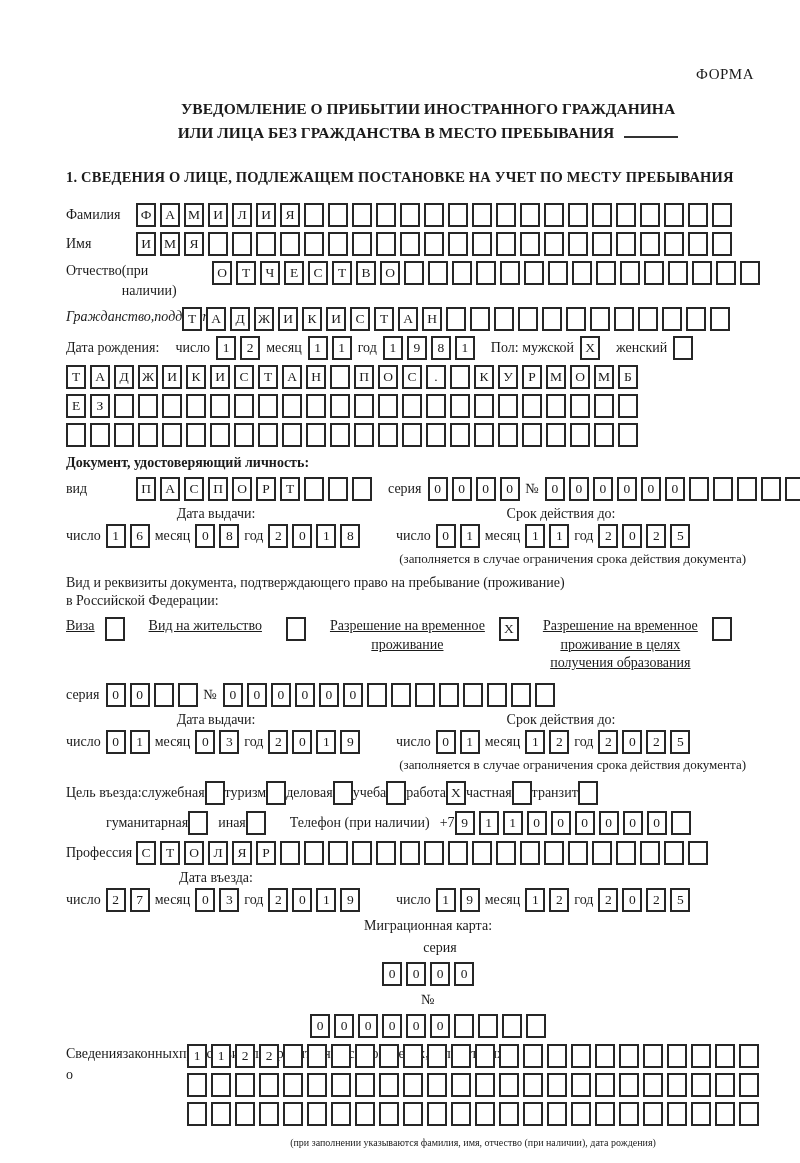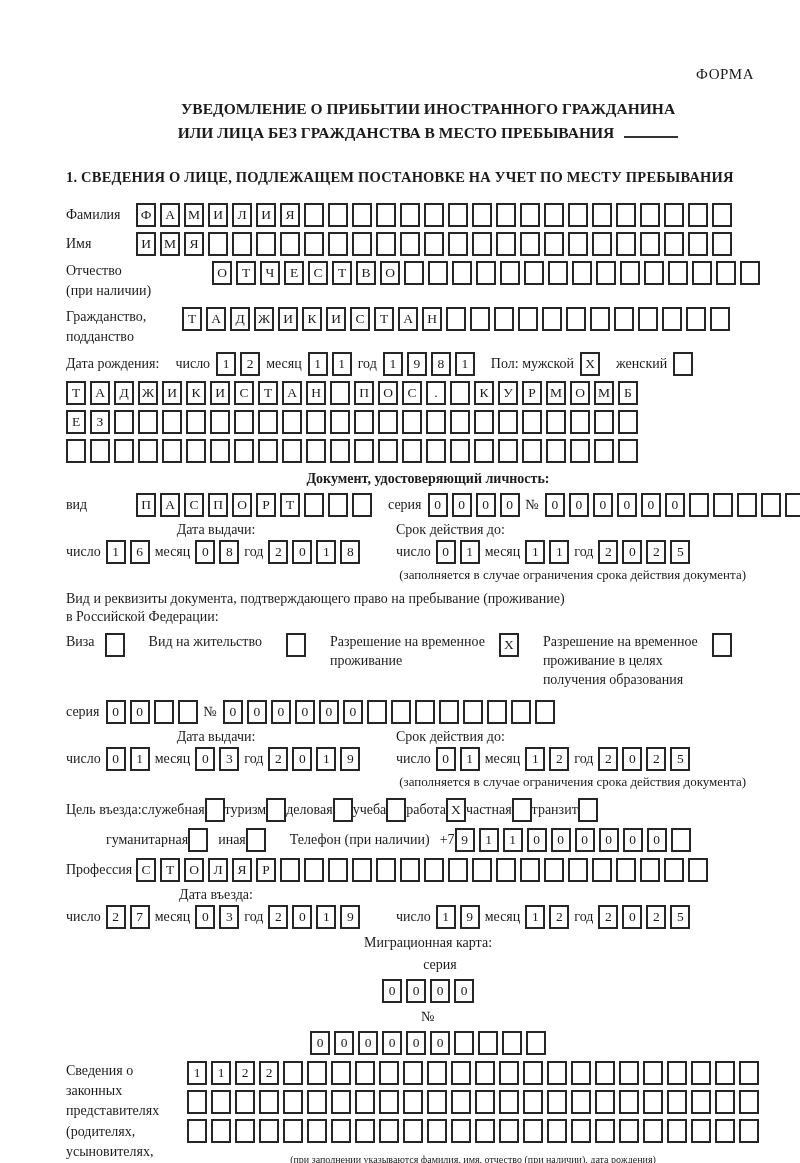--- a/index.html
+++ b/index.html
@@ -19,52 +19,52 @@
   .title { text-align:center; font-weight:bold; font-size:15.5px; line-height:1.55; margin-top:14px; }
   .blank-line { display:inline-block; width:54px; border-bottom:2px solid #333; margin-left:10px; height:12px; }
   .sect { font-weight:bold; font-size:14.5px; margin-top:24px; letter-spacing:.2px; }
 
   .rows { margin-top:17px; font-size:14px; }
 
   
   .frow { display:flex; align-items:center; gap:6px; margin-bottom:5px; }
   .frow.top { align-items:flex-start; }
   .lbl { flex:none; }
-  .w64 { width:64px; } .w110 { width:110px; } .w115 { width:115px; } .w140 { width:140px; }
-  .stack { display:flex; flex-direction:column; line-height:1.45; }
+  .w64 { width:64px; } .w110 { width:110px;font-style:italic; } .w115 { width:115px; } .w140 { width:140px; }
+  .stack { display:flex; flex-direction:row; line-height:1.45; }
   .stack-cells { display:flex; flex-direction:column; gap:5px; }
 
   
   .cells { display:inline-flex; gap:4px; flex:none; }
   .cell {
     box-sizing:border-box; flex:none;
     width:20px; height:24px; border:2px solid #262626;
     display:inline-flex; align-items:center; justify-content:center;
     font-size:13.5px; background:#fff;
   }
 
-  .center-head { text-align:center; font-weight:bold; font-size:14px; margin:8px 0 6px 0; }
+  .center-head { font-weight:bold; font-size:14px; margin:8px 0 6px 0; }
 
   
   .dates-head { display:flex; margin-top:4px; }
   .dh-left { width:300px; text-align:center; }
-  .dh-right { width:330px; margin-left:30px; text-align:left; }
+  .dh-right { width:330px; margin-left:30px; text-align:center; }
   .dates-row { display:flex; align-items:center; margin-top:2px; margin-bottom:2px; }
   .dgroup { display:flex; align-items:center; gap:5px; }
   .dgroup.left { width:300px; }
   .dgroup.right { margin-left:30px; }
   .note { text-align:right; padding-right:44px; font-size:13px; margin:3px 0 8px 0; }
 
   .intro { margin:6px 0 2px 0; }
   .intro2 { margin:2px 0 8px 0; }
 
   
   .opts { display:flex; align-items:flex-start; margin:4px 0 10px 0; }
   .opt { display:flex; align-items:flex-start; }
-  .opt-label { line-height:1.35; }
+  .opt-label { text-align:center; line-height:1.35;text-decoration:underline; }
   .mlA { margin-left:14px; } .mlB { margin-left:10px; } .mlC { margin-left:24px; } .mlD { margin-left:40px; }
 
   .prow { display:flex; align-items:center; margin-bottom:6px; }
   .rep-note { text-align:center; font-size:10px; margin-top:6px; }
 </style>
 </head>
 <body>
 
 <div class="page">
 

